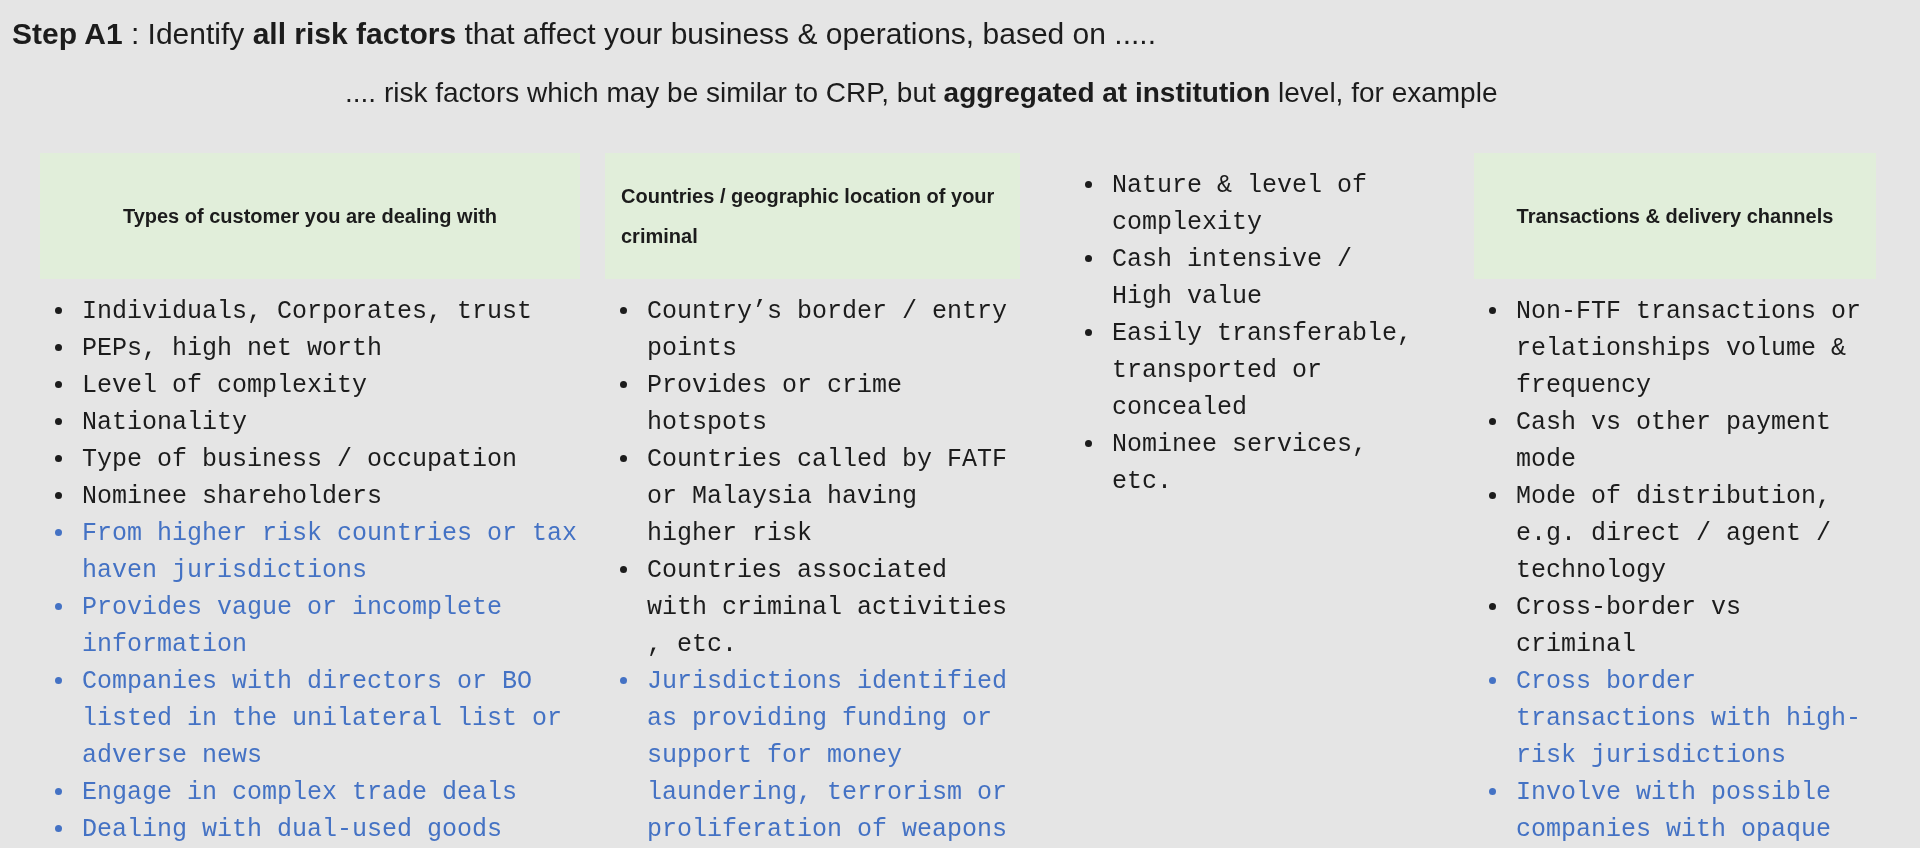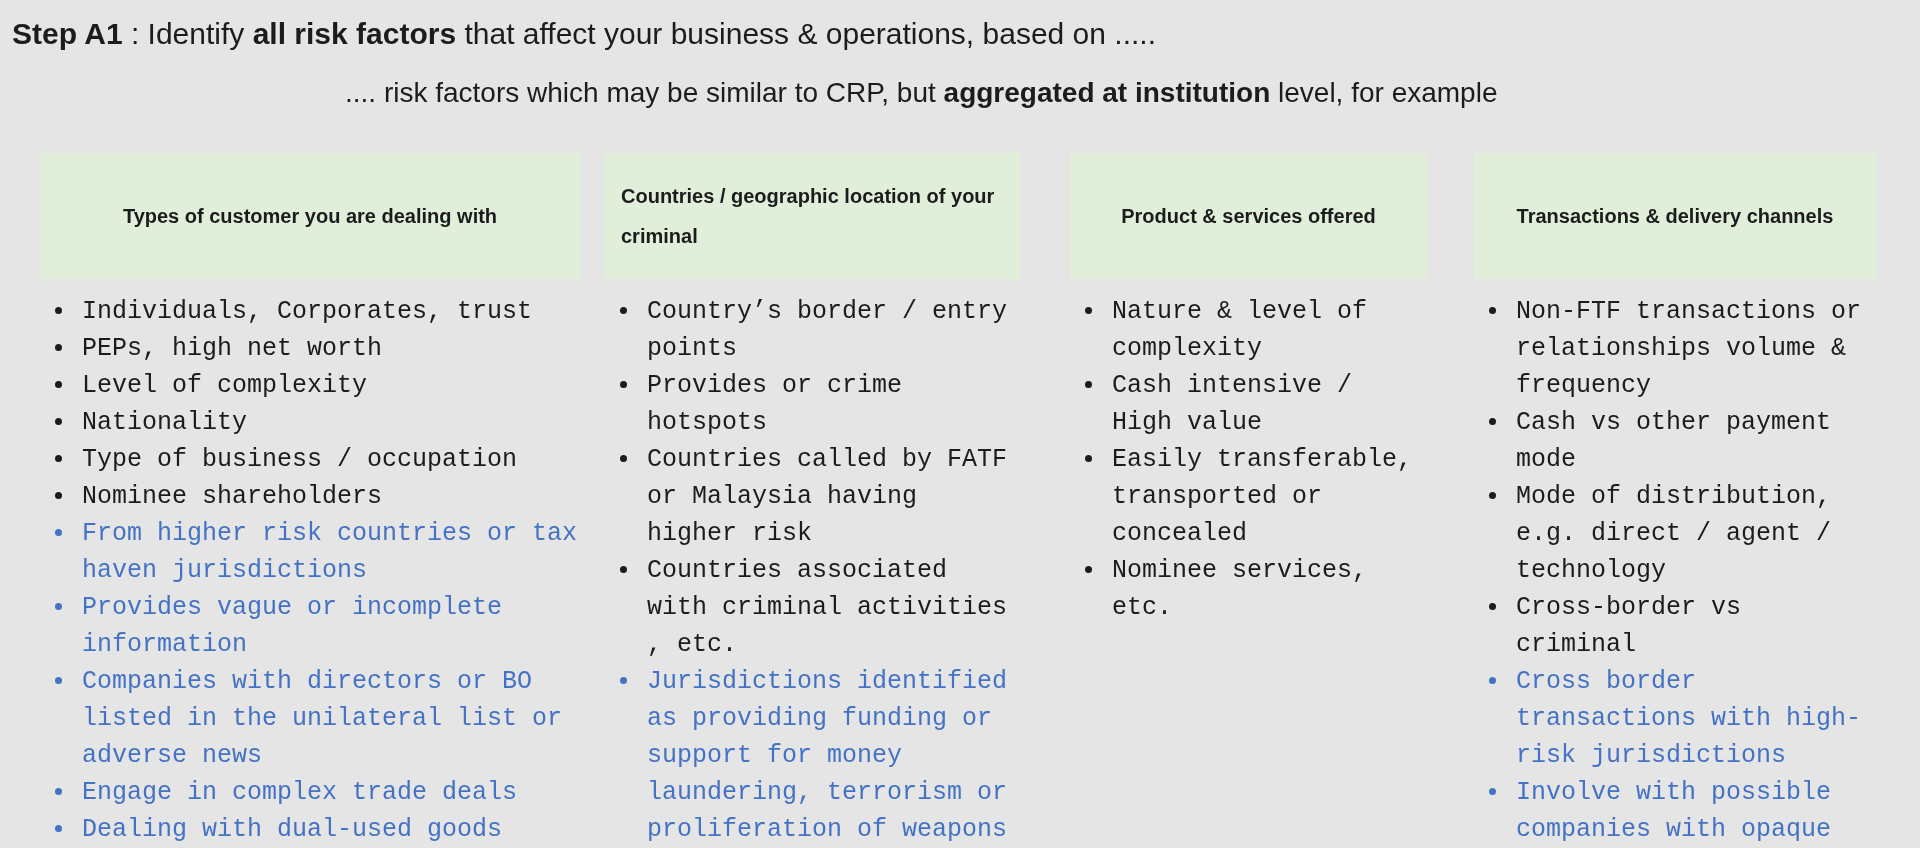--- a/index.html
+++ b/index.html
@@ -107,21 +107,20 @@
     <ul class="bullets">
       <li>Country’s border / entry points</li>
       <li>Provides or crime hotspots</li>
       <li>Countries called by FATF or Malaysia having higher risk</li>
       <li>Countries associated with criminal activities , etc.</li>
       <li class="hl">Jurisdictions identified as providing funding or support for money laundering, terrorism or proliferation of weapons of mass destruction.</li>
     </ul>
   </div>
 
   <div class="col" id="col-products">
-    <div class="col-header">Product &amp; services offered</div>
     <ul class="bullets">
       <li>Nature &amp; level of complexity</li>
       <li>Cash intensive / High value</li>
       <li>Easily transferable, transported or concealed</li>
       <li>Nominee services, etc.</li>
     </ul>
   </div>
 
   <div class="col" id="col-transactions">
     <div class="col-header">Transactions &amp; delivery channels</div>

